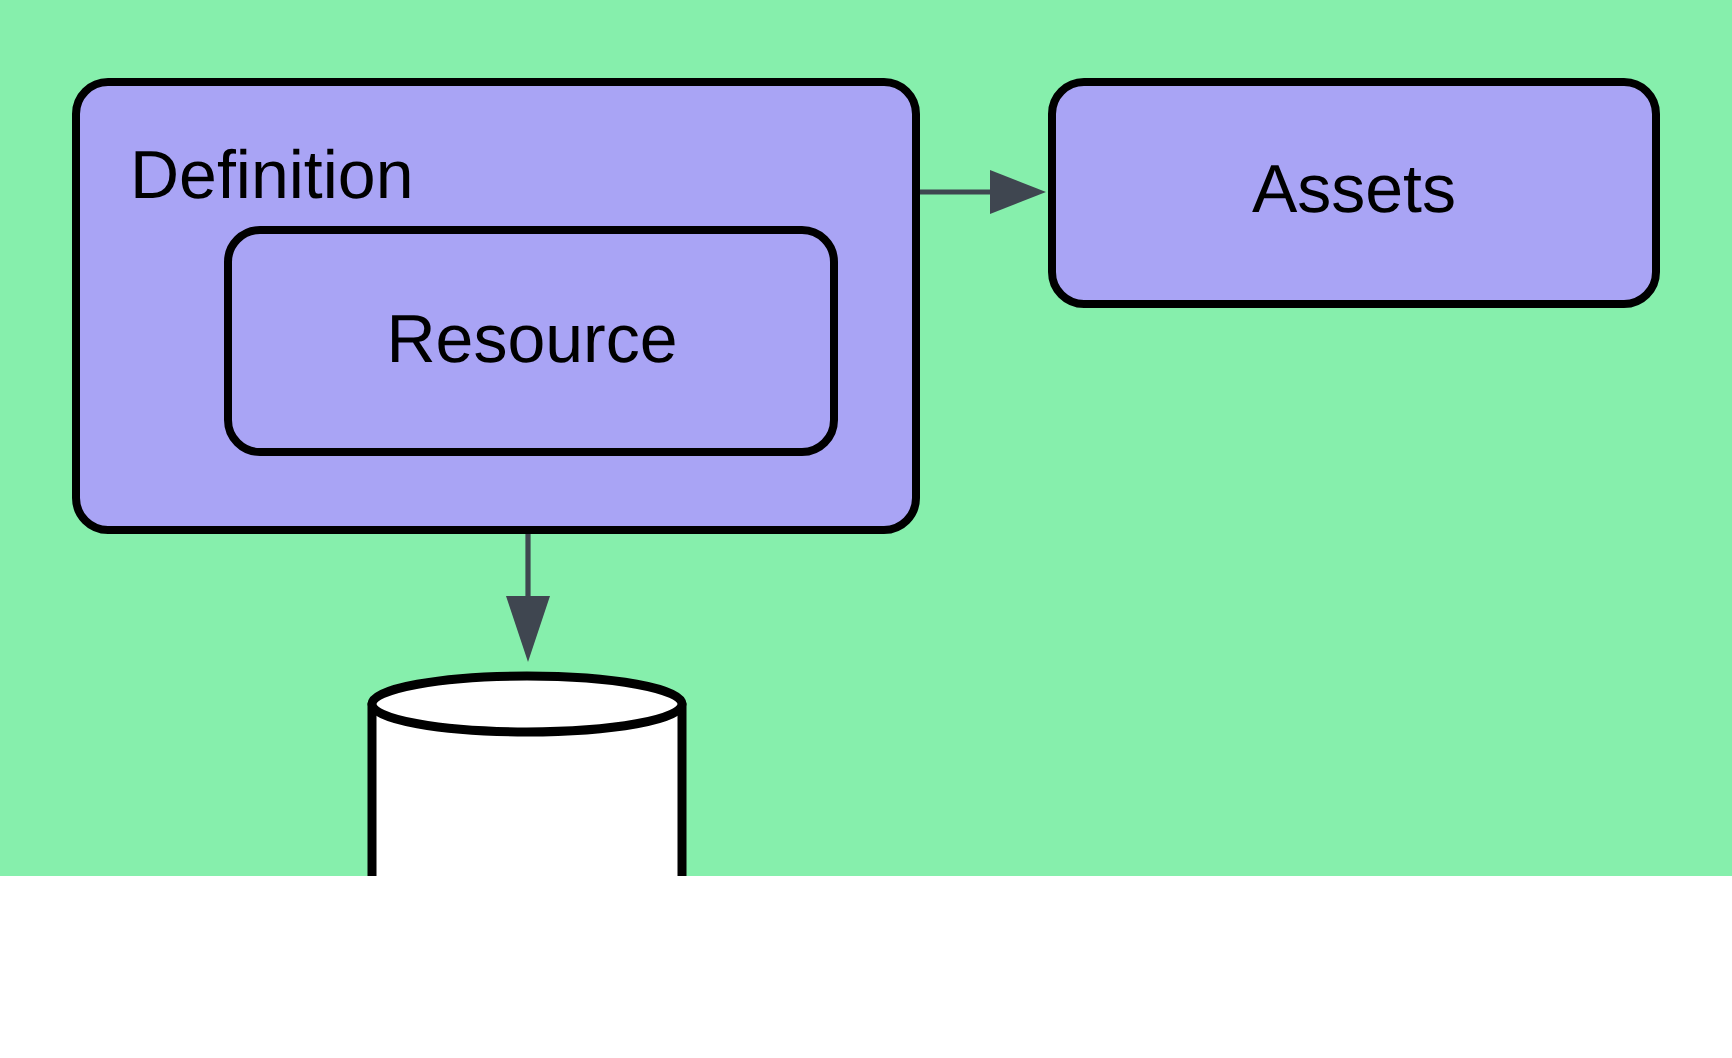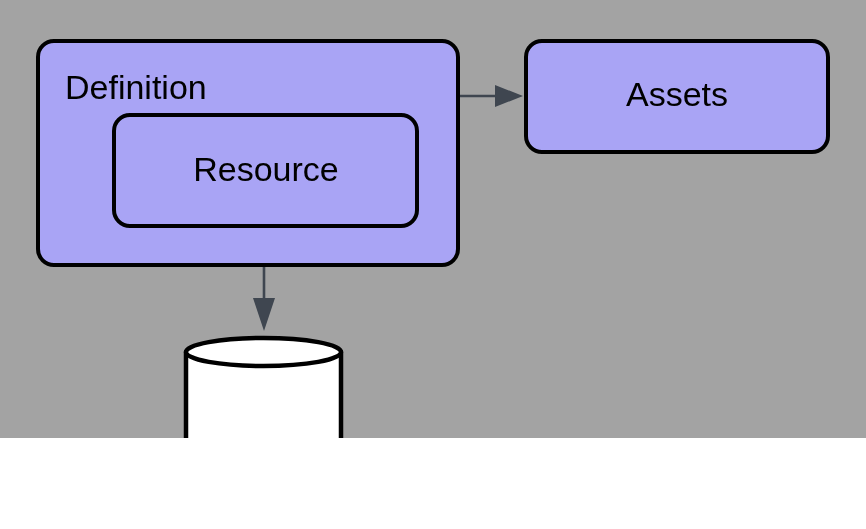--- a/index.html
+++ b/index.html
@@ -8,21 +8,21 @@
     padding: 0;
     background: #ffffff;
   }
   body {
     font-family: "Liberation Sans", sans-serif;
   }
   #canvas {
     position: relative;
     width: 866px;
     height: 438px;
-    background: #a3a3a3;
+    background: #86efac;
     overflow: hidden;
   }
   #diagram-svg {
     position: absolute;
     top: 0;
     left: 0;
     width: 866px;
     height: 529px;
     display: block;
   }

